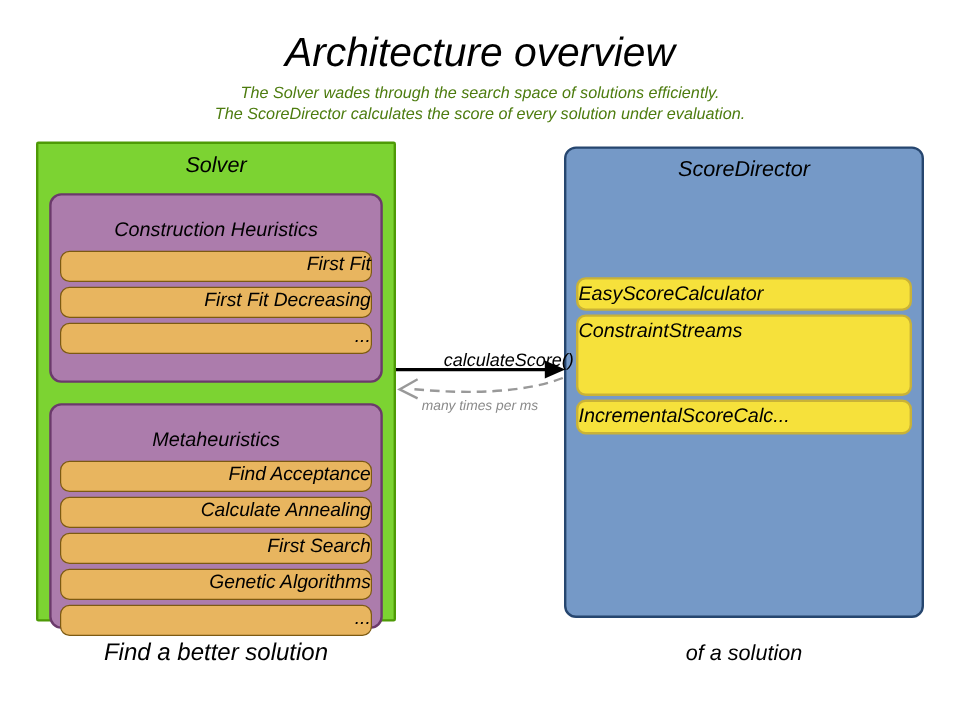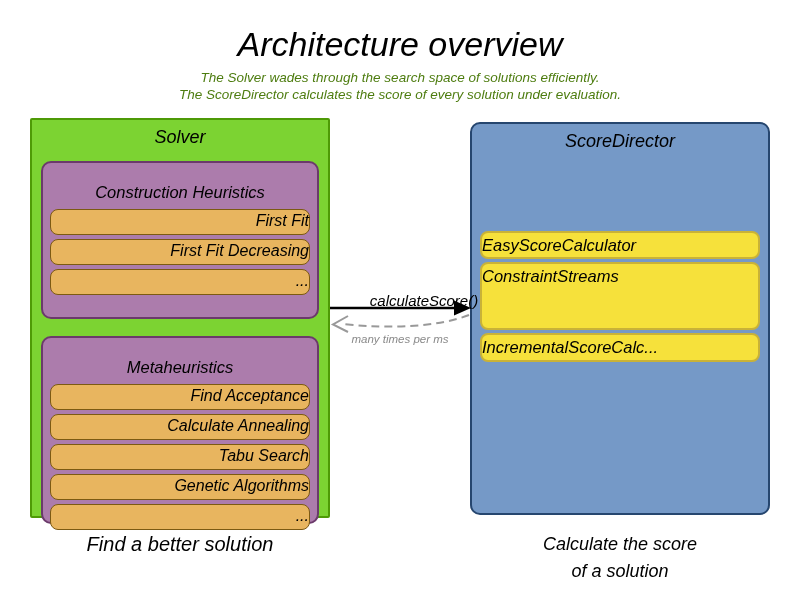--- a/index.html
+++ b/index.html
@@ -90,21 +90,21 @@
       <div class="ctr section-title">Construction Heuristics</div>
       <div class="item">First Fit</div>
       <div class="item">First Fit Decreasing</div>
       <div class="item">...</div>
     </div>
 
     <div class="abs section section-mh">
       <div class="ctr section-title">Metaheuristics</div>
       <div class="item">Find Acceptance</div>
       <div class="item">Calculate Annealing</div>
-      <div class="item">Tabu Search</div>
+      <div class="item">First Search</div>
       <div class="item">Genetic Algorithms</div>
       <div class="item">...</div>
     </div>
   </div>
 
   <div class="abs director-box">
     <div class="ctr big-title">ScoreDirector</div>
 
     <div class="abs calc calc-easy">EasyScoreCalculator</div>
 
@@ -123,17 +123,16 @@
     <g>
       <path d="M 149 47 C 118 59, 72 61, 22 56" fill="none" stroke="#999999" stroke-width="2" stroke-dasharray="8,5"></path>
       <polyline points="28,48 13,56.5 28,64" fill="none" stroke="#999999" stroke-width="2"></polyline>
     </g>
   </svg>
   <div class="abs ctr call-label">calculateScore()</div>
   <div class="abs ctr freq-label">many times per ms</div>
 
   <div class="abs ctr caption-left">Find a better solution</div>
   <div class="abs ctr caption-right">
-    <div>Calculate the score</div>
     <div>of a solution</div>
   </div>
 
 </div>
 
 </body></html>

